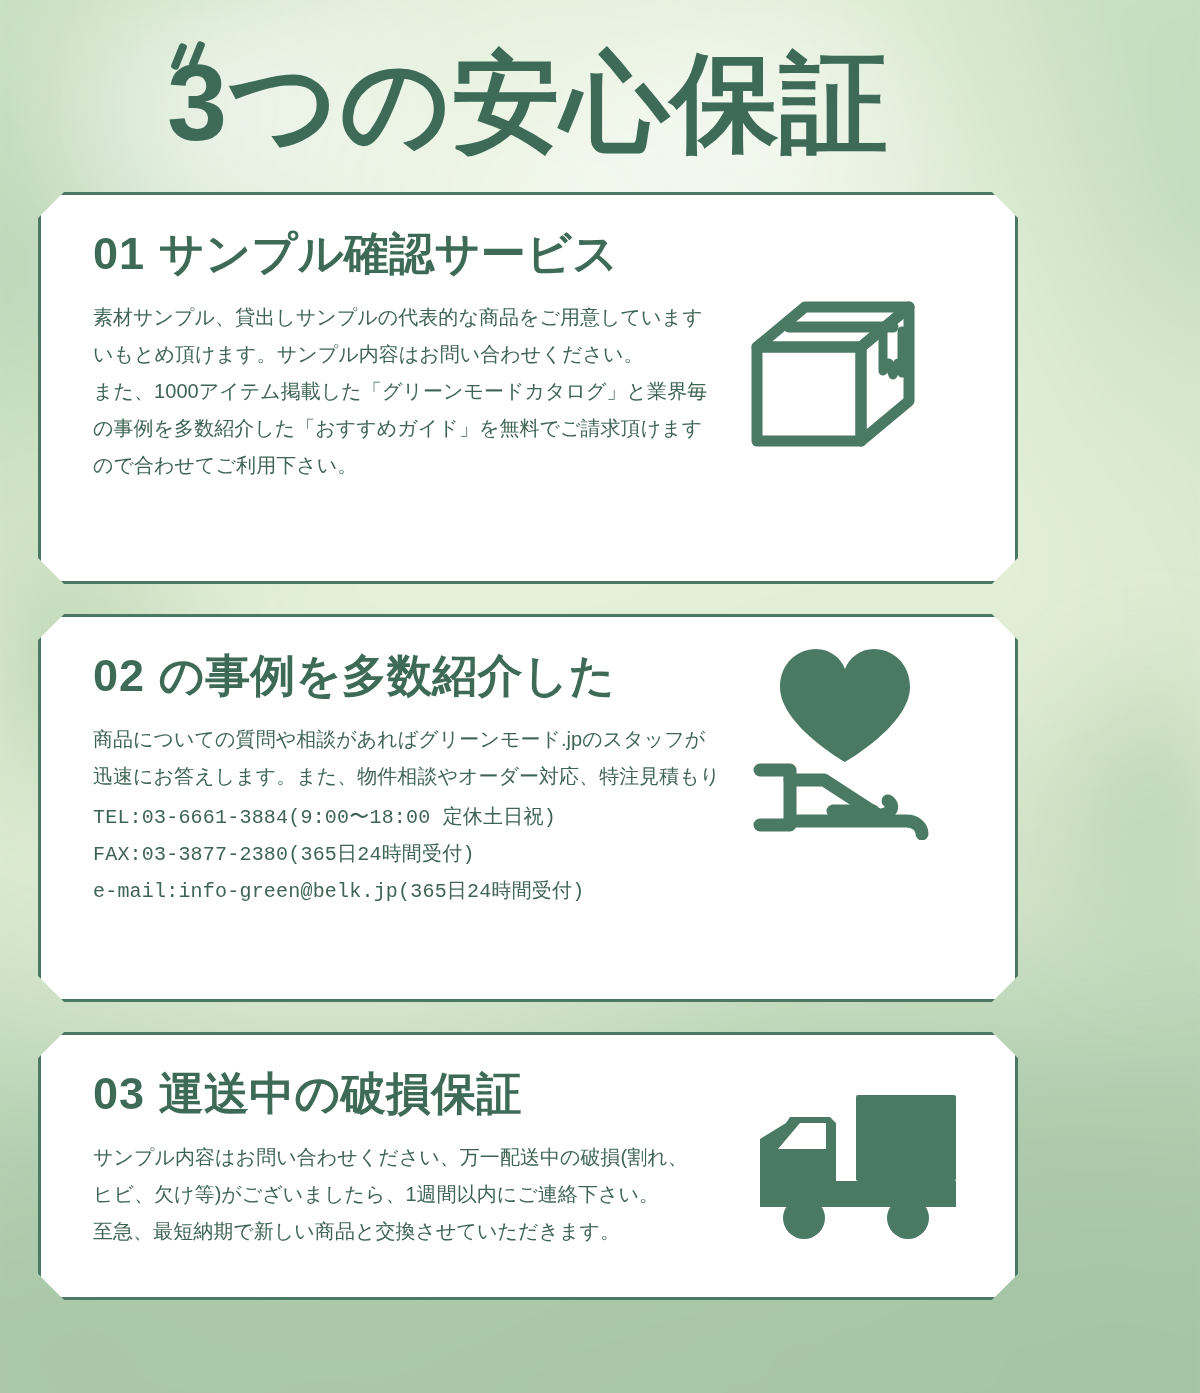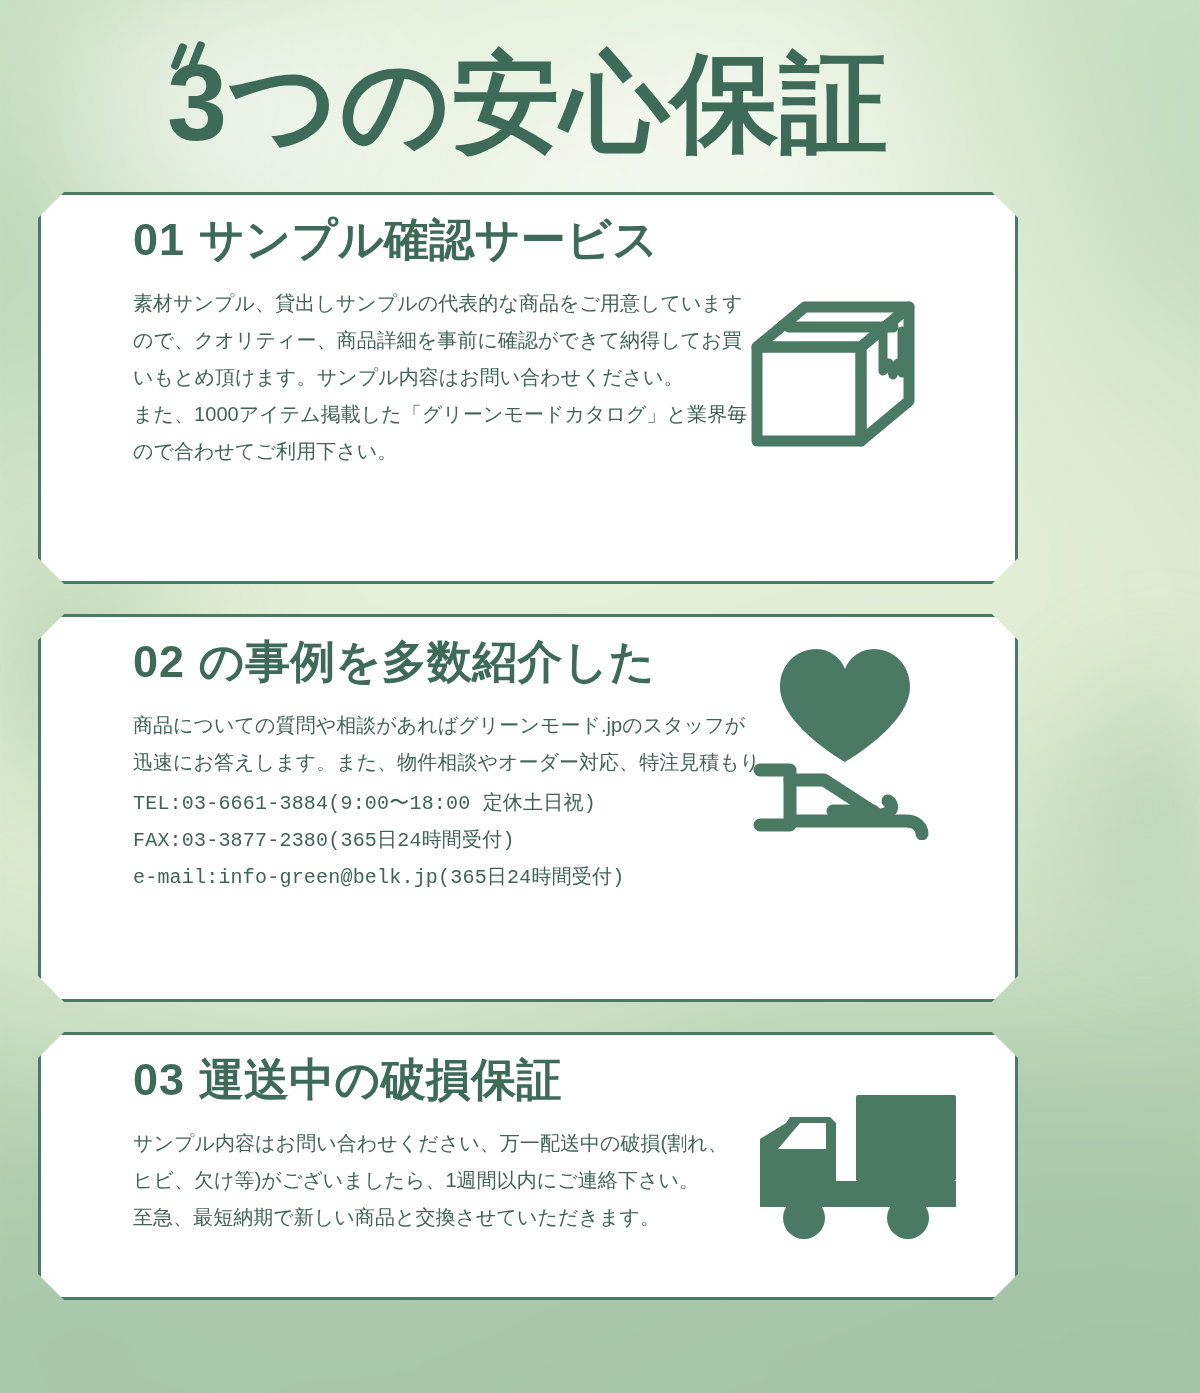--- a/index.html
+++ b/index.html
@@ -106,22 +106,21 @@
       0 calc(100% - var(--bev)), 0 var(--bev));
     overflow:hidden;
   }
   .card-1 { height:392px; }
   .card-2 { height:388px; }
   .card-3 { height:268px; }
 
   .card-inner {
     position:relative;
     height:100%;
-    padding:20px 52px 0 52px;
-    margin-left:40px;
+    padding:34px 52px 0 52px;
   }
 
   .card-head {
     color:#3d6b58;
     font-size:45px;
     font-weight:bold;
     line-height:1.1;
     white-space:nowrap;
     letter-spacing:.005em;
   }
@@ -181,23 +180,23 @@
 
   <section class="card card-1">
     <div class="card-inner">
 
       <h2 class="card-head">
         <span class="num">01</span><span>サンプル確認サービス</span>
       </h2>
 
       <div class="card-body">
         <p>素材サンプル、貸出しサンプルの代表的な商品をご用意しています</p>
-        <p>ので、クオリティー、商品詳細を事前に確認ができて納得してお買</p>
         <p>いもとめ頂けます。サンプル内容はお問い合わせください。</p>
         <p>また、1000アイテム掲載した「グリーンモードカタログ」と業界毎</p>
+        <p>の事例を多数紹介した「おすすめガイド」を無料でご請求頂けます</p>
         <p>ので合わせてご利用下さい。</p>
       </div>
 
       <div class="card-icon icon-box">
         <svg viewBox="0 0 220 170" fill="none" stroke="#4a7a63" stroke-width="11" stroke-linejoin="round" stroke-linecap="round">
 
           <path d="M14 56 L118 56 L118 150 L14 150 Z"></path>
 
           <path d="M14 56 L62 16 L166 16 L118 56 Z"></path>
 

